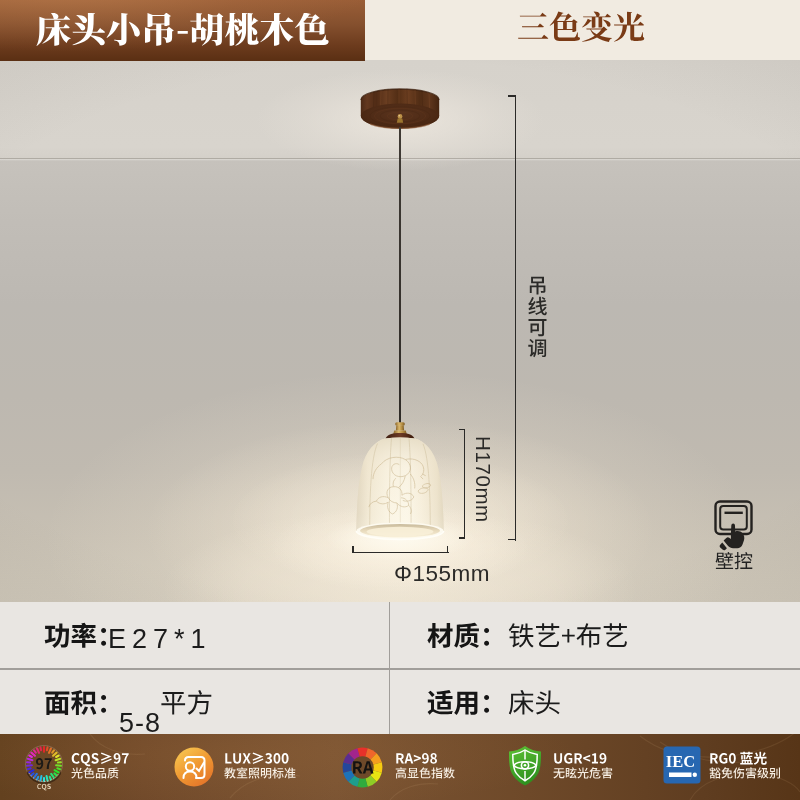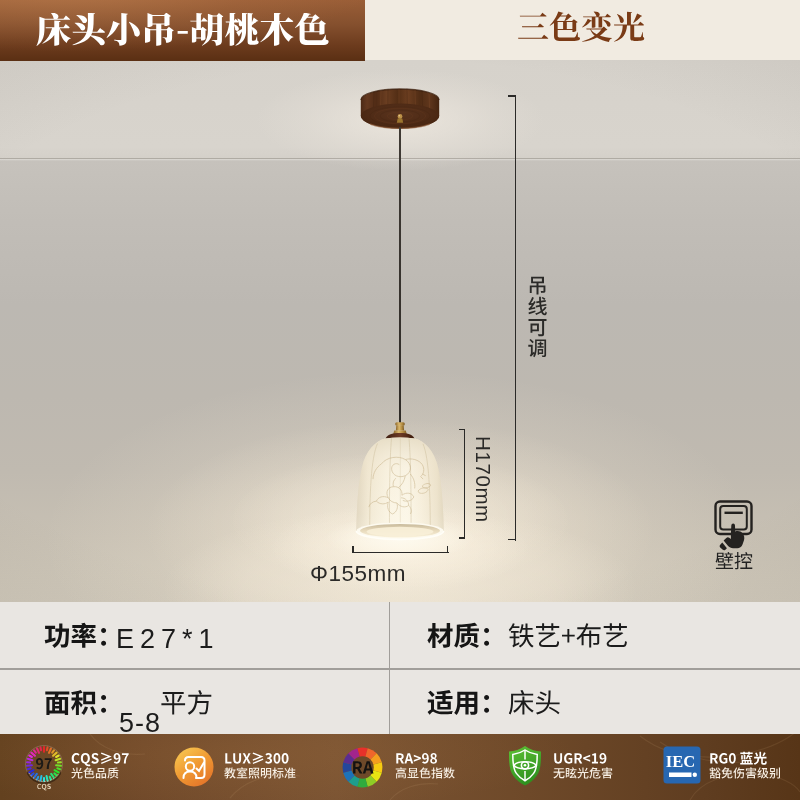--- a/index.html
+++ b/index.html
@@ -198,21 +198,21 @@
 <div class="abs" style="left:458.6px;top:537.1px;width:6.9px;height:1.7px;background:#2b2a28;"></div>
 
 <div class="abs" style="left:471px;top:436px;width:18px;height:90px;">
   <div style="font-size:20.5px;color:#2b2a28;white-space:nowrap;transform:rotate(90deg) translateY(-100%);transform-origin:0 0;letter-spacing:0.6px;">H170mm</div>
 </div>
 
 <div class="abs" style="left:352px;top:551.6px;width:96.5px;height:1.7px;background:#2b2a28;"></div>
 <div class="abs" style="left:352px;top:546px;width:1.7px;height:7.3px;background:#2b2a28;"></div>
 <div class="abs" style="left:446.8px;top:546px;width:1.7px;height:7.3px;background:#2b2a28;"></div>
 
-<div class="abs" style="left:310px;top:560.5px;width:180px;text-align:left;font-size:22.5px;color:#2b2a28;letter-spacing:0.5px;">Φ155mm</div>
+<div class="abs" style="left:310px;top:560.5px;width:180px;text-align:right;font-size:22.5px;color:#2b2a28;letter-spacing:0.5px;">Φ155mm</div>
 
 <svg class="abs" style="left:706px;top:495.5px;" width="58" height="60" viewBox="0 0 58 60">
   <rect x="9.5" y="5.5" width="36" height="32.5" rx="4.5" fill="none" stroke="#242220" stroke-width="2.4"></rect>
   <rect x="14.2" y="10" width="26.6" height="23.6" rx="3" fill="none" stroke="#242220" stroke-width="2"></rect>
   <line x1="18.5" y1="16.8" x2="36.8" y2="16.8" stroke="#242220" stroke-width="2.4"></line>
 
   <path d="M24.9 38 L25.3 29.6 Q25.4 27.4 27.2 27.4 Q28.9 27.4 29 29.6 L29.2 35.6 C31.8 34.6 34.8 35.2 36.6 37.2 C38.3 39.3 38.8 41.9 37.9 44.6 L36.4 48.8 C35.6 50.9 33.6 52.3 31.4 52.3 L27.1 52.3 C25.1 52.3 23.2 51.4 21.9 49.8 L17.6 44.6 L20.3 42 Q21.7 40.8 23.2 41.8 L24.9 43 Z" fill="#242220"></path>
   <path d="M16.3 46.6 L20.9 52.2 L19.4 53.7 Q18.1 54.8 16.8 53.8 L14.2 51.6 Q13 50.4 14 49 Z" fill="#242220"></path>
 </svg>
 
@@ -227,21 +227,21 @@
 <div class="abs" style="left:388.6px;top:602px;width:1.4px;height:132px;background:#a19e9a;"></div>
 
 <div class="abs" style="left:0;top:668.3px;width:800px;height:1.4px;background:#a19e9a;"></div>
 
 <svg class="abs" style="left:44px;top:618px;" width="90" height="36" viewBox="0 0 90 36">
     <g transform="translate(0,27.5)">
       <path transform="translate(0.0,0.0)" d="M0.7 -5.5 1.5 -2.1C4.4 -2.9 8.2 -4.0 11.7 -5.1L11.3 -8.1L7.7 -7.1V-16.6H11.1V-19.7H1.1V-16.6H4.5V-6.3C3.1 -6.0 1.8 -5.7 0.7 -5.5ZM15.2 -22.1 15.2 -16.9H11.4V-13.8H15.0C14.7 -7.7 13.3 -3.1 8.2 -0.2C8.9 0.4 9.9 1.6 10.4 2.4C16.2 -1.1 17.8 -6.7 18.2 -13.8H21.8C21.5 -5.5 21.3 -2.2 20.6 -1.4C20.3 -1.1 20.0 -1.0 19.6 -1.0C18.9 -1.0 17.6 -1.0 16.3 -1.1C16.8 -0.2 17.2 1.1 17.3 2.0C18.7 2.1 20.2 2.1 21.1 2.0C22.1 1.8 22.7 1.5 23.4 0.5C24.4 -0.7 24.6 -4.6 25.0 -15.4C25.0 -15.8 25.0 -16.9 25.0 -16.9H18.4L18.4 -22.1Z M48.2 -17.0C47.3 -16.0 45.8 -14.5 44.7 -13.7L47.1 -12.3C48.2 -13.1 49.6 -14.3 50.8 -15.5ZM28.3 -15.2C29.7 -14.4 31.5 -13.1 32.3 -12.2L34.5 -14.1C33.6 -15.0 31.8 -16.2 30.4 -16.9ZM27.6 -5.5V-2.5H38.1V2.3H41.4V-2.5H51.9V-5.5H41.4V-7.2H38.1V-5.5ZM37.3 -21.9 38.2 -20.4H28.3V-17.5H37.4C36.8 -16.6 36.3 -15.9 36.0 -15.7C35.6 -15.2 35.2 -14.8 34.8 -14.7C35.1 -14.1 35.5 -12.8 35.6 -12.3C36.0 -12.4 36.6 -12.6 38.7 -12.7C37.7 -11.8 37.0 -11.2 36.6 -10.8C35.6 -10.1 35.0 -9.6 34.3 -9.5C34.6 -8.8 35.0 -7.5 35.1 -6.9C35.8 -7.2 36.8 -7.4 43.2 -8.0C43.4 -7.6 43.6 -7.1 43.7 -6.7L46.2 -7.7C46.0 -8.3 45.6 -9.1 45.1 -9.9C46.7 -8.9 48.4 -7.6 49.4 -6.8L51.7 -8.7C50.5 -9.7 48.1 -11.2 46.4 -12.1L44.6 -10.7C44.2 -11.3 43.8 -11.9 43.4 -12.4L41.0 -11.6C41.3 -11.2 41.7 -10.7 41.9 -10.3L39.2 -10.1C41.3 -11.8 43.4 -13.8 45.2 -16.0L42.8 -17.4C42.3 -16.7 41.7 -15.9 41.1 -15.2L38.7 -15.2C39.3 -15.9 40.0 -16.7 40.5 -17.5H51.5V-20.4H42.0C41.7 -21.1 41.1 -22.0 40.6 -22.7ZM27.6 -9.4 29.1 -6.8C30.7 -7.6 32.5 -8.5 34.3 -9.5L34.8 -9.8L34.2 -12.1C31.7 -11.1 29.2 -10.0 27.6 -9.4Z M59.6 -12.4C61.0 -12.4 62.1 -13.5 62.1 -14.9C62.1 -16.4 61.0 -17.4 59.6 -17.4C58.2 -17.4 57.1 -16.4 57.1 -14.9C57.1 -13.5 58.2 -12.4 59.6 -12.4ZM59.6 0.2C61.0 0.2 62.1 -0.8 62.1 -2.3C62.1 -3.7 61.0 -4.8 59.6 -4.8C58.2 -4.8 57.1 -3.7 57.1 -2.3C57.1 -0.8 58.2 0.2 59.6 0.2Z" fill="#161616"></path>
     </g>
   </svg>
 
-<div class="abs" style="left:116px;top:623.5px;font-size:27px;letter-spacing:6px;color:#1c1c1c;">E27*1</div>
+<div class="abs" style="left:108px;top:623.5px;font-size:27px;letter-spacing:6px;color:#1c1c1c;">E27*1</div>
 
 <svg class="abs" style="left:427px;top:618px;" width="90" height="36" viewBox="0 0 90 36">
     <g transform="translate(0,27.5)">
       <path transform="translate(0.0,0.0)" d="M19.7 -22.5V-17.0H12.6V-14.0H18.8C16.8 -10.1 13.6 -6.2 10.3 -4.2C11.1 -3.5 12.1 -2.4 12.6 -1.6C15.2 -3.5 17.7 -6.5 19.7 -9.6V-1.5C19.7 -1.1 19.5 -0.9 19.1 -0.9C18.6 -0.9 16.9 -0.9 15.5 -1.0C15.9 -0.1 16.4 1.4 16.5 2.3C18.8 2.3 20.5 2.2 21.6 1.6C22.7 1.1 23.1 0.3 23.1 -1.5V-14.0H25.6V-17.0H23.1V-22.5ZM5.3 -22.5V-17.0H1.2V-14.0H4.9C4.0 -10.8 2.3 -7.3 0.4 -5.2C1.0 -4.3 1.7 -3.0 2.1 -2.0C3.3 -3.5 4.4 -5.6 5.3 -7.9V2.4H8.5V-9.7C9.4 -8.6 10.3 -7.3 10.8 -6.5L12.6 -9.2C12.0 -9.9 9.5 -12.4 8.5 -13.3V-14.0H11.9V-17.0H8.5V-22.5Z M42.5 -1.1C44.9 -0.2 48.1 1.3 49.8 2.4L52.1 0.2C50.2 -0.7 47.1 -2.1 44.7 -3.0ZM40.7 -8.5V-6.4C40.7 -4.7 40.1 -1.9 32.0 -0.1C32.8 0.6 33.8 1.7 34.2 2.4C42.8 -0.1 44.0 -3.7 44.0 -6.4V-8.5ZM34.3 -12.3V-3.0H37.5V-9.4H47.0V-2.8H50.3V-12.3H43.0L43.3 -14.2H51.9V-16.9H43.6L43.7 -19.1C46.1 -19.3 48.4 -19.7 50.4 -20.1L47.9 -22.7C43.6 -21.7 36.2 -21.0 29.8 -20.8V-13.2C29.8 -9.2 29.6 -3.4 27.1 0.5C27.9 0.8 29.3 1.6 29.9 2.1C32.5 -2.1 32.9 -8.8 32.9 -13.2V-14.2H40.1L40.0 -12.3ZM40.3 -16.9H32.9V-18.2C35.4 -18.3 37.9 -18.4 40.3 -18.7Z M59.6 -12.4C61.0 -12.4 62.1 -13.5 62.1 -14.9C62.1 -16.4 61.0 -17.4 59.6 -17.4C58.2 -17.4 57.1 -16.4 57.1 -14.9C57.1 -13.5 58.2 -12.4 59.6 -12.4ZM59.6 0.2C61.0 0.2 62.1 -0.8 62.1 -2.3C62.1 -3.7 61.0 -4.8 59.6 -4.8C58.2 -4.8 57.1 -3.7 57.1 -2.3C57.1 -0.8 58.2 0.2 59.6 0.2Z" fill="#161616"></path>
     </g>
   </svg>
 
 <svg class="abs" style="left:508px;top:618px;" width="150" height="36" viewBox="0 0 150 36">
     <g transform="translate(0,27.5)">
       <path transform="translate(0.0,0.0)" d="M4.9 -22.2C4.0 -19.7 2.5 -17.4 0.8 -15.8C1.2 -15.4 1.7 -14.3 1.9 -13.9C2.9 -14.9 3.8 -16.1 4.6 -17.4H11.4V-19.3H5.6C6.0 -20.1 6.4 -20.9 6.7 -21.7ZM1.6 -9.1V-7.3H5.6V-1.8C5.6 -0.7 4.8 -0.1 4.3 0.2C4.7 0.6 5.2 1.5 5.3 2.0C5.8 1.5 6.5 1.1 11.4 -1.5C11.3 -1.9 11.1 -2.7 11.1 -3.2L7.5 -1.4V-7.3H11.4V-9.1H7.5V-12.7H10.7V-14.5H2.9V-12.7H5.6V-9.1ZM17.5 -22.1V-17.5H14.9C15.1 -18.6 15.3 -19.7 15.5 -20.9L13.6 -21.2C13.2 -18.0 12.5 -14.9 11.2 -12.9C11.7 -12.7 12.5 -12.2 12.9 -11.9C13.4 -12.9 14.0 -14.2 14.4 -15.7H17.5V-14.0C17.5 -12.9 17.5 -11.7 17.4 -10.4H11.8V-8.5H17.1C16.5 -5.2 14.9 -1.8 10.8 0.6C11.3 1.0 11.9 1.7 12.2 2.1C15.7 -0.2 17.6 -3.2 18.5 -6.1C19.7 -2.5 21.5 0.4 24.2 2.0C24.5 1.5 25.1 0.8 25.6 0.4C22.6 -1.2 20.6 -4.5 19.7 -8.5H25.3V-10.4H19.4C19.5 -11.7 19.5 -12.9 19.5 -14.0V-15.7H24.6V-17.5H19.5V-22.1Z M30.6 -13.1V-11.3H42.4C31.5 -4.7 31.0 -3.0 31.0 -1.6C31.0 0.3 32.5 1.4 35.8 1.4H47.1C49.9 1.4 50.8 0.6 51.1 -3.8C50.5 -3.9 49.8 -4.2 49.3 -4.5C49.1 -1.1 48.7 -0.5 47.2 -0.5H35.6C34.0 -0.5 33.0 -0.9 33.0 -1.7C33.0 -2.7 33.9 -4.1 47.1 -11.9C47.4 -12.0 47.5 -12.1 47.6 -12.2L46.2 -13.2L45.8 -13.1ZM43.3 -22.3V-19.4H36.1V-22.3H34.1V-19.4H28.0V-17.5H34.1V-15.1H36.1V-17.5H43.3V-15.1H45.3V-17.5H51.2V-19.4H45.3V-22.3Z M59.4 -3.1H61.3V-8.9H66.7V-10.7H61.3V-16.5H59.4V-10.7H54.0V-8.9H59.4Z M78.3 -22.3C77.9 -20.9 77.4 -19.6 76.9 -18.2H69.3V-16.3H76.0C74.2 -12.7 71.8 -9.5 68.5 -7.3C68.9 -6.9 69.4 -6.1 69.7 -5.6C71.2 -6.6 72.5 -7.8 73.6 -9.1V-0.3H75.6V-9.5H81.2V2.1H83.2V-9.5H89.2V-2.9C89.2 -2.5 89.1 -2.4 88.6 -2.4C88.2 -2.4 86.7 -2.4 85.0 -2.4C85.2 -1.9 85.5 -1.2 85.6 -0.6C87.9 -0.6 89.3 -0.6 90.1 -0.9C90.9 -1.2 91.2 -1.8 91.2 -2.9V-11.4H89.2H83.2V-15.0H81.2V-11.4H75.4C76.5 -13.0 77.4 -14.6 78.2 -16.3H92.6V-18.2H79.0C79.5 -19.4 80.0 -20.6 80.3 -21.8Z M98.3 -13.1V-11.3H110.1C99.2 -4.7 98.7 -3.0 98.7 -1.6C98.7 0.3 100.2 1.4 103.5 1.4H114.8C117.6 1.4 118.5 0.6 118.9 -3.8C118.2 -3.9 117.5 -4.2 117.0 -4.5C116.8 -1.1 116.4 -0.5 115.0 -0.5H103.3C101.7 -0.5 100.7 -0.9 100.7 -1.7C100.7 -2.7 101.6 -4.1 114.9 -11.9C115.1 -12.0 115.2 -12.1 115.3 -12.2L113.9 -13.2L113.5 -13.1ZM111.0 -22.3V-19.4H103.9V-22.3H101.8V-19.4H95.7V-17.5H101.8V-15.1H103.9V-17.5H111.0V-15.1H113.0V-17.5H118.9V-19.4H113.0V-22.3Z" fill="#1c1c1c"></path>

